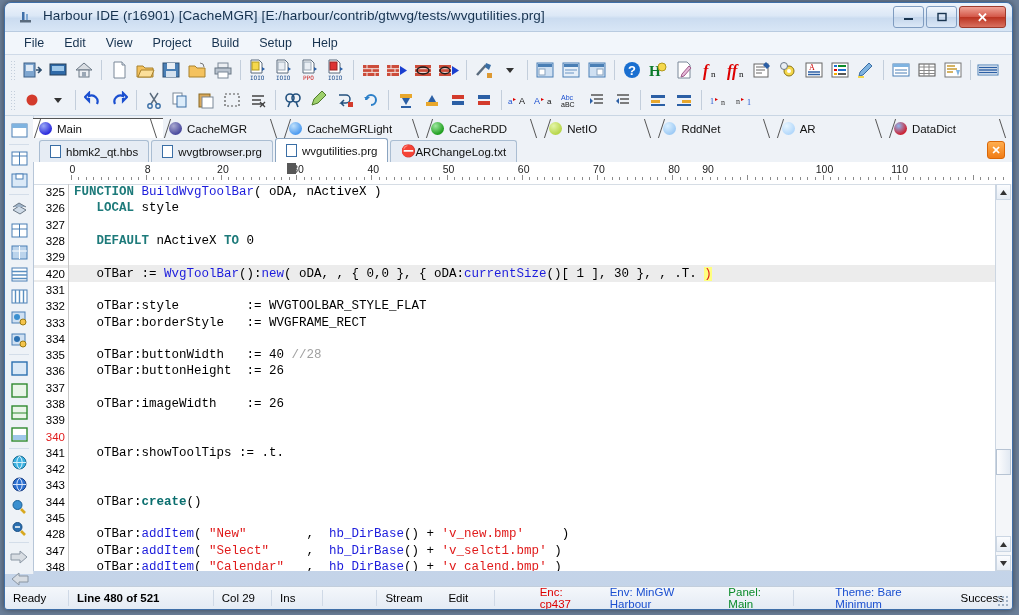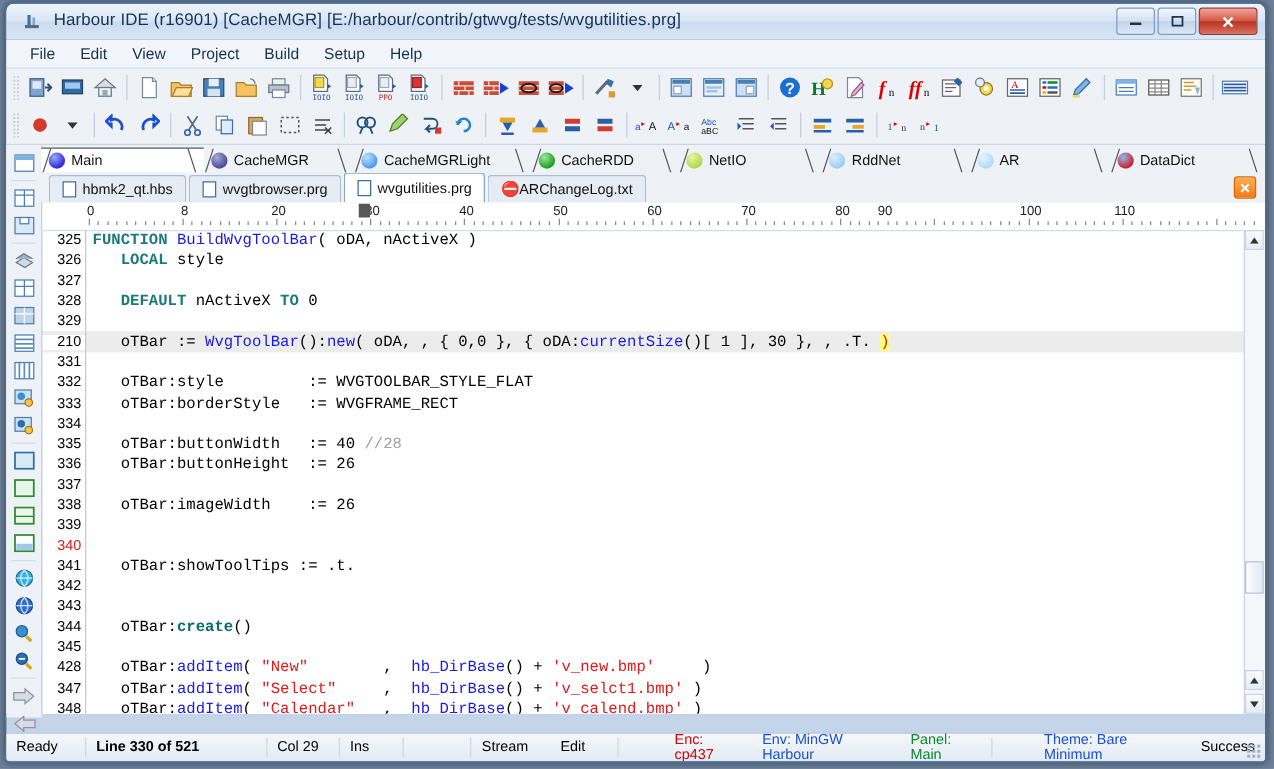--- a/index.html
+++ b/index.html
@@ -903,21 +903,21 @@
           <div class="num" style="left: 865.7px;">110</div>
           <div class="caret" style="left: 252.58px;"></div>
         </div>
 
       <div class="code" id="code-area">
           <div class="cline"><div class="gut">325</div><div class="gutsep"></div><div class="src"><span class="kw">FUNCTION </span><span class="id">BuildWvgToolBar</span><span>( oDA, nActiveX )</span></div></div>
           <div class="cline"><div class="gut">326</div><div class="gutsep"></div><div class="src"><span>   </span><span class="kw">LOCAL</span><span> style</span></div></div>
           <div class="cline"><div class="gut">327</div><div class="gutsep"></div><div class="src"><span></span></div></div>
           <div class="cline"><div class="gut">328</div><div class="gutsep"></div><div class="src"><span>   </span><span class="kw">DEFAULT</span><span> nActiveX </span><span class="kw">TO</span><span> 0</span></div></div>
           <div class="cline"><div class="gut">329</div><div class="gutsep"></div><div class="src"><span></span></div></div>
-          <div class="cline hl"><div class="gut">210</div><div class="gutsep"></div><div class="src"><span>   oTBar := </span><span class="id">WvgToolBar</span><span>():</span><span class="id">new</span><span>( oDA, , { 0,0 }, { oDA:</span><span class="id">currentSize</span><span>()[ 1 ], 30 }, , .T. </span><span class="match">)</span></div></div>
+          <div class="cline hl"><div class="gut">420</div><div class="gutsep"></div><div class="src"><span>   oTBar := </span><span class="id">WvgToolBar</span><span>():</span><span class="id">new</span><span>( oDA, , { 0,0 }, { oDA:</span><span class="id">currentSize</span><span>()[ 1 ], 30 }, , .T. </span><span class="match">)</span></div></div>
           <div class="cline"><div class="gut">331</div><div class="gutsep"></div><div class="src"><span></span></div></div>
           <div class="cline"><div class="gut">332</div><div class="gutsep"></div><div class="src"><span>   oTBar:style         := WVGTOOLBAR_STYLE_FLAT</span></div></div>
           <div class="cline"><div class="gut">333</div><div class="gutsep"></div><div class="src"><span>   oTBar:borderStyle   := WVGFRAME_RECT</span></div></div>
           <div class="cline"><div class="gut">334</div><div class="gutsep"></div><div class="src"><span></span></div></div>
           <div class="cline"><div class="gut">335</div><div class="gutsep"></div><div class="src"><span>   oTBar:buttonWidth   := 40 </span><span class="cmt">//28</span></div></div>
           <div class="cline"><div class="gut">336</div><div class="gutsep"></div><div class="src"><span>   oTBar:buttonHeight  := 26</span></div></div>
           <div class="cline"><div class="gut">337</div><div class="gutsep"></div><div class="src"><span></span></div></div>
           <div class="cline"><div class="gut">338</div><div class="gutsep"></div><div class="src"><span>   oTBar:imageWidth    := 26</span></div></div>
           <div class="cline"><div class="gut">339</div><div class="gutsep"></div></div>
           <div class="cline"><div class="gut red">340</div><div class="gutsep"></div><div class="src"><span></span></div></div>
@@ -947,21 +947,21 @@
           <svg width="7" height="5">
               <path d="M0 0 L7 0 L3.5 5 Z" fill="#333"></path>
             </svg>
         </div>
       </div>
     </div>
   </div>
 
   <div class="statusbar">
     <div class="sfield" style="width:50px">Ready</div>
-    <div class="sfield bold" style="width:136px">Line 330 of 521</div>
+    <div class="sfield bold" style="width:136px">Line 480 of 521</div>
     <div class="sfield" style="width:44px">Col 29</div>
     <div class="sfield" style="width:36px">Ins</div>
     <div class="sfield" style="width:40px"></div>
     <div class="sfield" style="width:50px;border-right:none">Stream</div>
     <div class="sfield" style="width:40px">Edit</div>
     <div class="sfield" style="width:22px;border-right:none"></div>
     <div class="sfield red" style="border-right:none">Enc: cp437</div>
     <div class="sfield blue" style="border-right:none">Env: MinGW Harbour</div>
     <div class="sfield green">Panel: Main</div>
     <div class="sfield" style="width:18px;border-right:none"></div>

